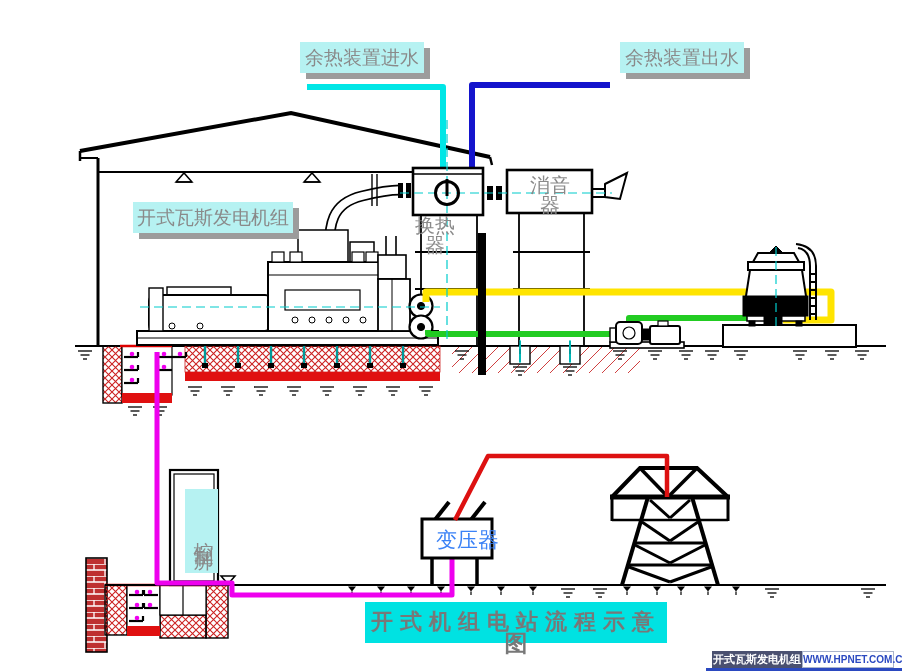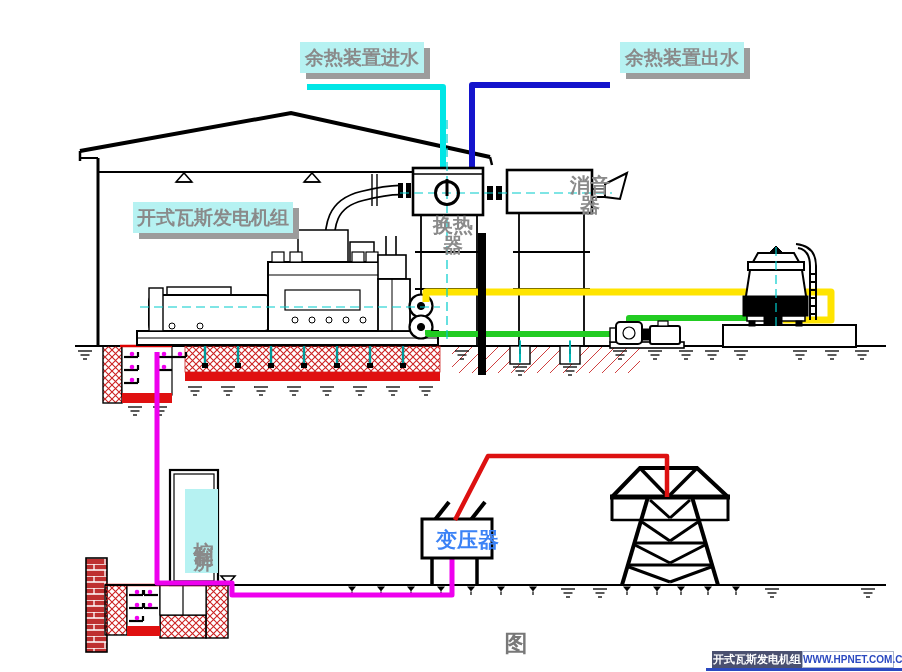--- a/index.html
+++ b/index.html
@@ -1,19 +1,19 @@
 <!DOCTYPE html>
 <html style="--inlet_pipe: #00e6e6; --outlet_pipe: #1414cc; --circulation_out_pipe: #ffe400; --circulation_return_pipe: #22cc22; --power_cable: #dd1111; --control_cable: #ee00ee; --foundation_hatch: #cc2222; --foundation_band: #e01010; --centerline: #00cccc; --bolt: #009999; --label_bg: #b6f2f2; --title_bg: #00e2e2; --label_text: #8a8a8a;"><head>
 <meta charset="utf-8">
 <style>
   html,body{margin:0;padding:0;background:#fff;}
   .stage{position:relative;width:902px;height:672px;background:#ffffff;overflow:hidden;
          font-family:"Liberation Sans","DejaVu Sans",sans-serif;}
   .stage svg{position:absolute;left:0;top:0;}
-  .lbl{position:absolute;color:var(--label_text);font-weight:bold;white-space:nowrap;}
+  .lbl{position:absolute;color:var(--label_text);font-weight:normal;white-space:nowrap;}
   .tag{background:var(--label_bg);box-shadow:6px 6px 0 #9c9c9c;text-align:center;
        font-size:19px;line-height:31px;height:31px;}
   .plain{text-align:center;line-height:20px;font-size:20px;white-space:normal;}
   .vert{writing-mode:vertical-rl;text-orientation:upright;background:var(--label_bg);
         font-size:20px;letter-spacing:5px;padding-top:4px;text-align:center;}
   .titlebox{position:absolute;left:365px;top:602px;width:302px;height:41px;
             background:var(--title_bg);}
   .title-l1{position:absolute;left:0;top:5px;width:100%;text-align:center;
             font-size:22px;font-weight:bold;color:#787878;letter-spacing:7px;}
   .title-l2{position:absolute;left:365px;top:628px;width:302px;text-align:center;
@@ -346,30 +346,33 @@
     <line x1="477" y1="558" x2="477" y2="585" stroke="#000" stroke-width="3.5"></line>
   </g>
 
   <polyline points="455,520 488,456 667,456 667,497" fill="none" style="stroke:var(--power_cable)" stroke-width="4.5" stroke-linejoin="round"></polyline>
 </svg>
 
 <div class="lbl tag" style="left:300px;top:42px;width:124px;">余热装置进水</div>
 <div class="lbl tag" style="left:133px;top:202px;width:160px;">开式瓦斯发电机组</div>
 <div class="lbl tag" style="left:620px;top:42px;width:124px;">余热装置出水</div>
 
-<div class="lbl plain" style="left:425px;top:215px;width:56px;">
+<div class="lbl plain" style="left:407px;top:215px;width:56px;">
   <div>换热</div>
   <div>器</div>
 </div>
-<div class="lbl plain" style="left:522px;top:175px;width:56px;margin-left:40px;">
+<div class="lbl plain" style="left:522px;top:175px;width:56px;">
   <div>消音</div>
   <div>器</div>
 </div>
 <div class="lbl vert" style="left:185px;top:489px;width:33px;height:80px;">控制屏</div>
 <div class="lbl" style="left:436px;top:526px;font-size:21px;color:#3b82f6;">变压器</div>
 
+<div class="titlebox">
+  <div class="title-l1">开式机组电站流程示意</div>
+</div>
 <div class="title-l2">图</div>
 
 <div class="wm-left">开式瓦斯发电机组</div>
 <div class="wm-right">WWW.HPNET.COM.CN</div>
 <div class="wm-line"></div>
 
 </div>
 
 </body></html>

